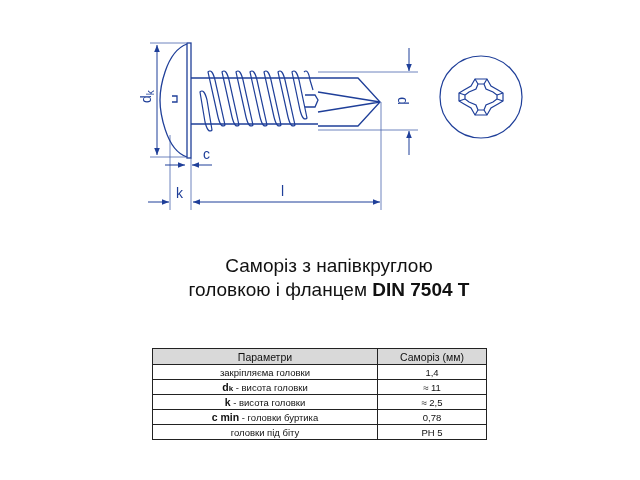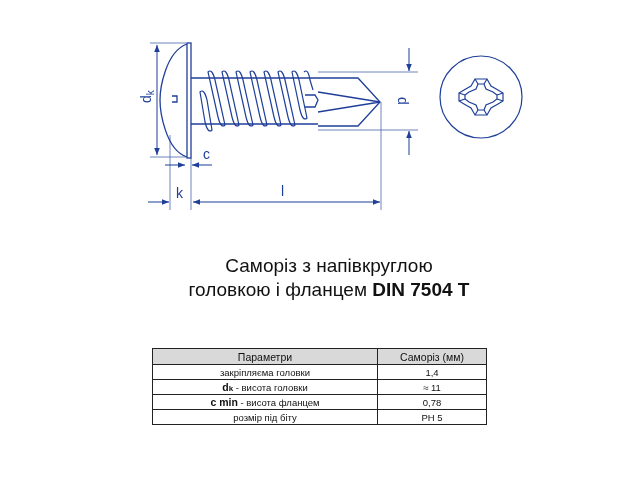--- a/index.html
+++ b/index.html
@@ -115,21 +115,25 @@
   <tbody>
     <tr>
       <td><span>закріпляєма головки</span></td>
       <td>1,4</td>
     </tr>
     <tr>
       <td><span class="sym">d</span><span class="sym sym-sub">k</span><span> - висота головки</span></td>
       <td>≈ 11</td>
     </tr>
     <tr>
-      <td><span class="sym">c min</span><span> - висота фланцем</span></td>
+      <td><span class="sym">k</span><span> - висота головки</span></td>
+      <td>≈ 2,5</td>
+    </tr>
+    <tr>
+      <td><span class="sym">c min</span><span> - головки буртика</span></td>
       <td>0,78</td>
     </tr>
     <tr>
-      <td><span>розмір під біту</span></td>
+      <td><span>головки під біту</span></td>
       <td>PH 5</td>
     </tr>
   </tbody>
 </table>
 
 </body></html>

